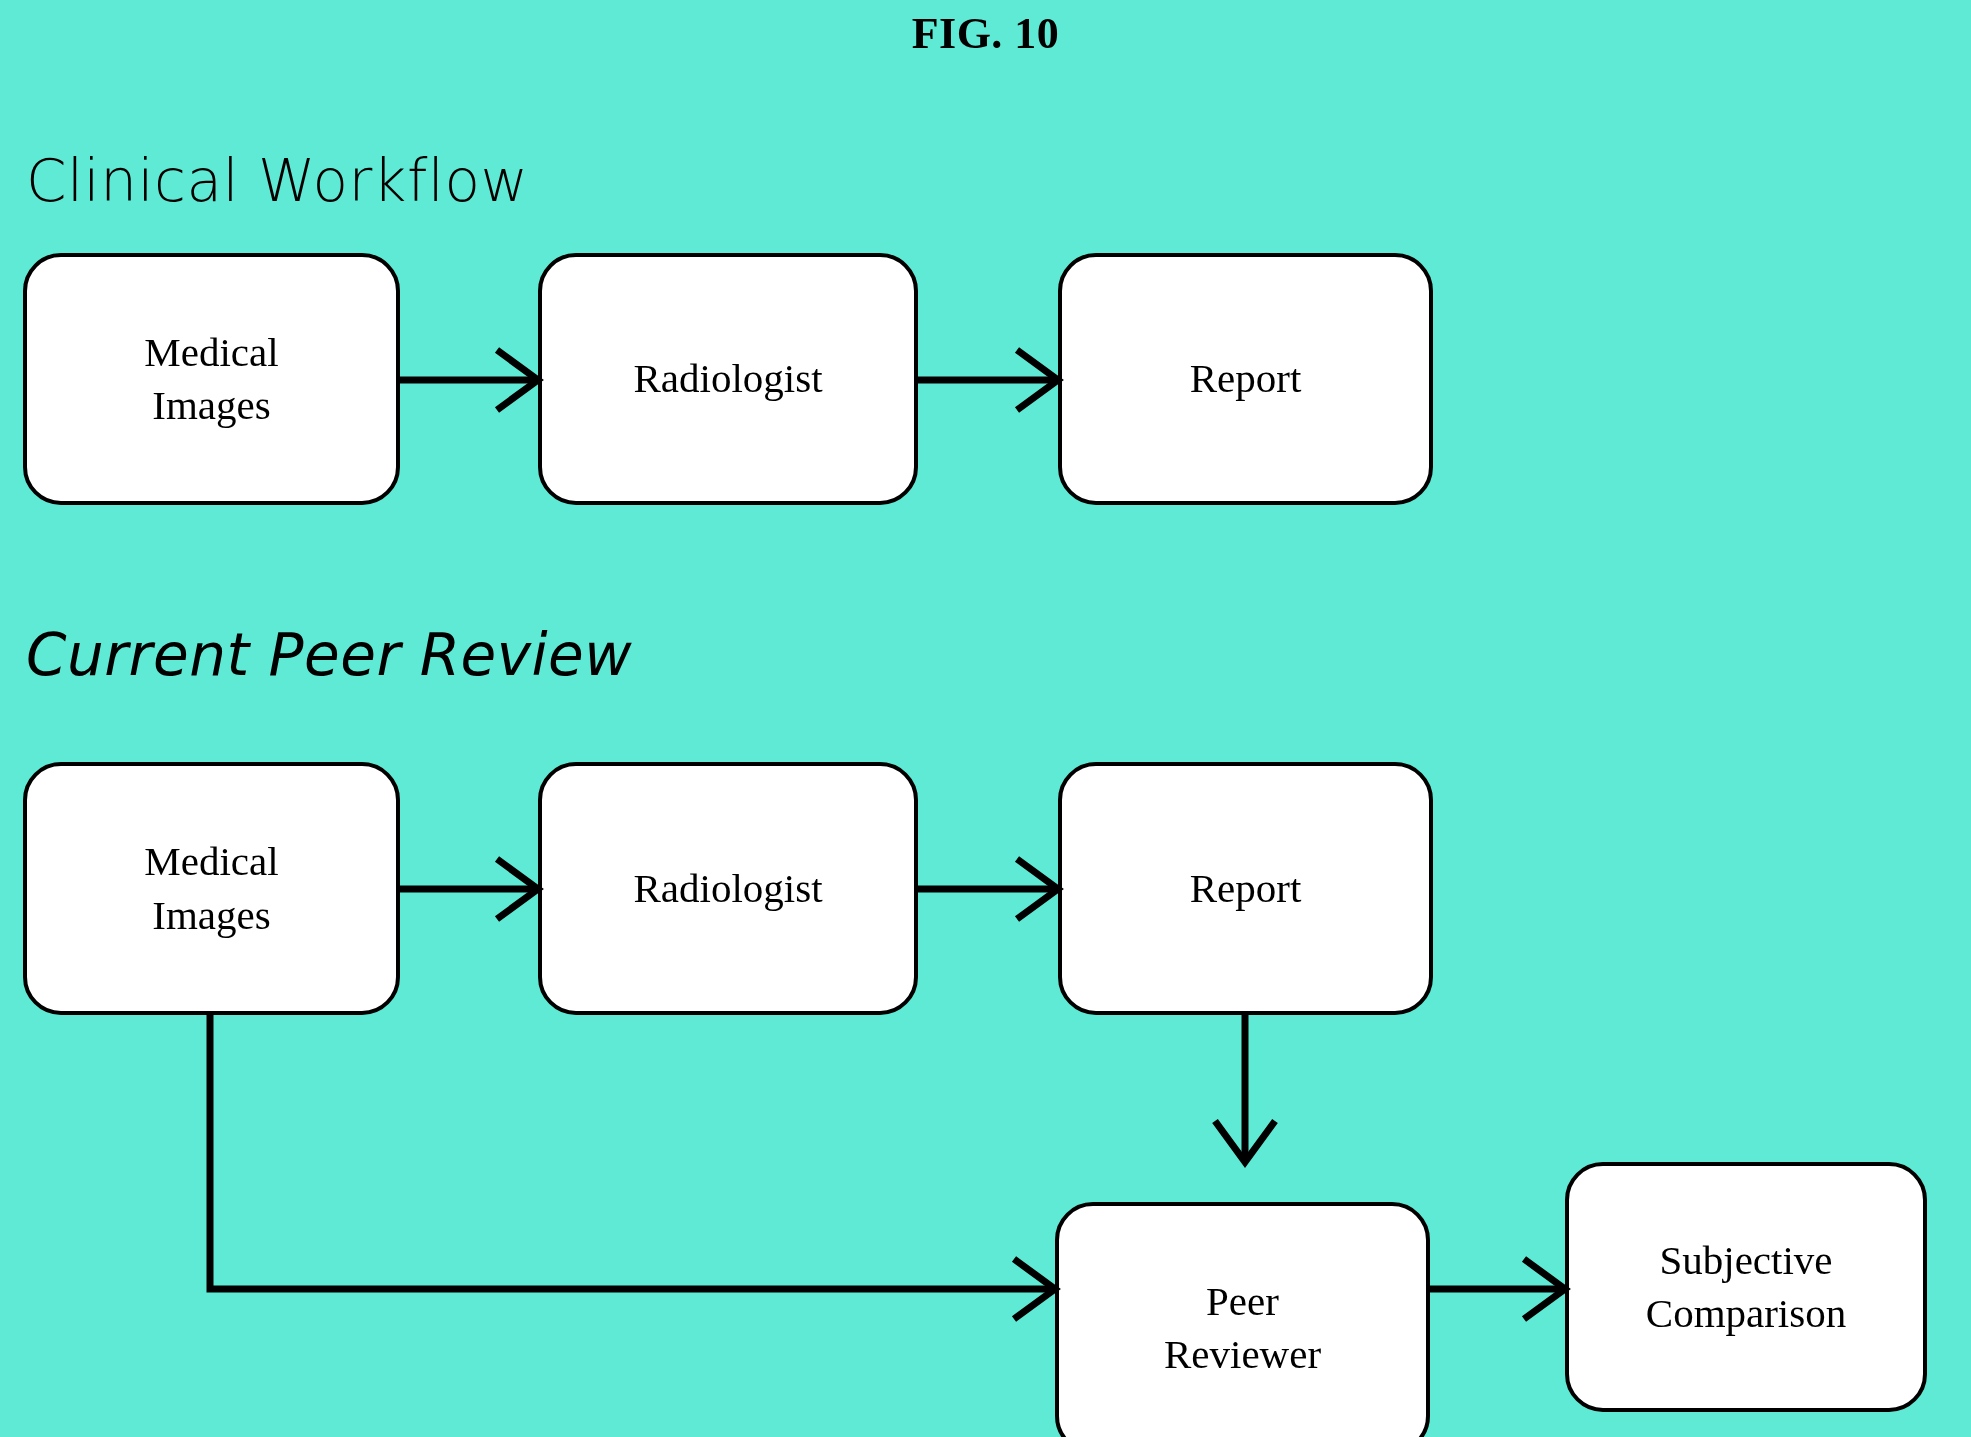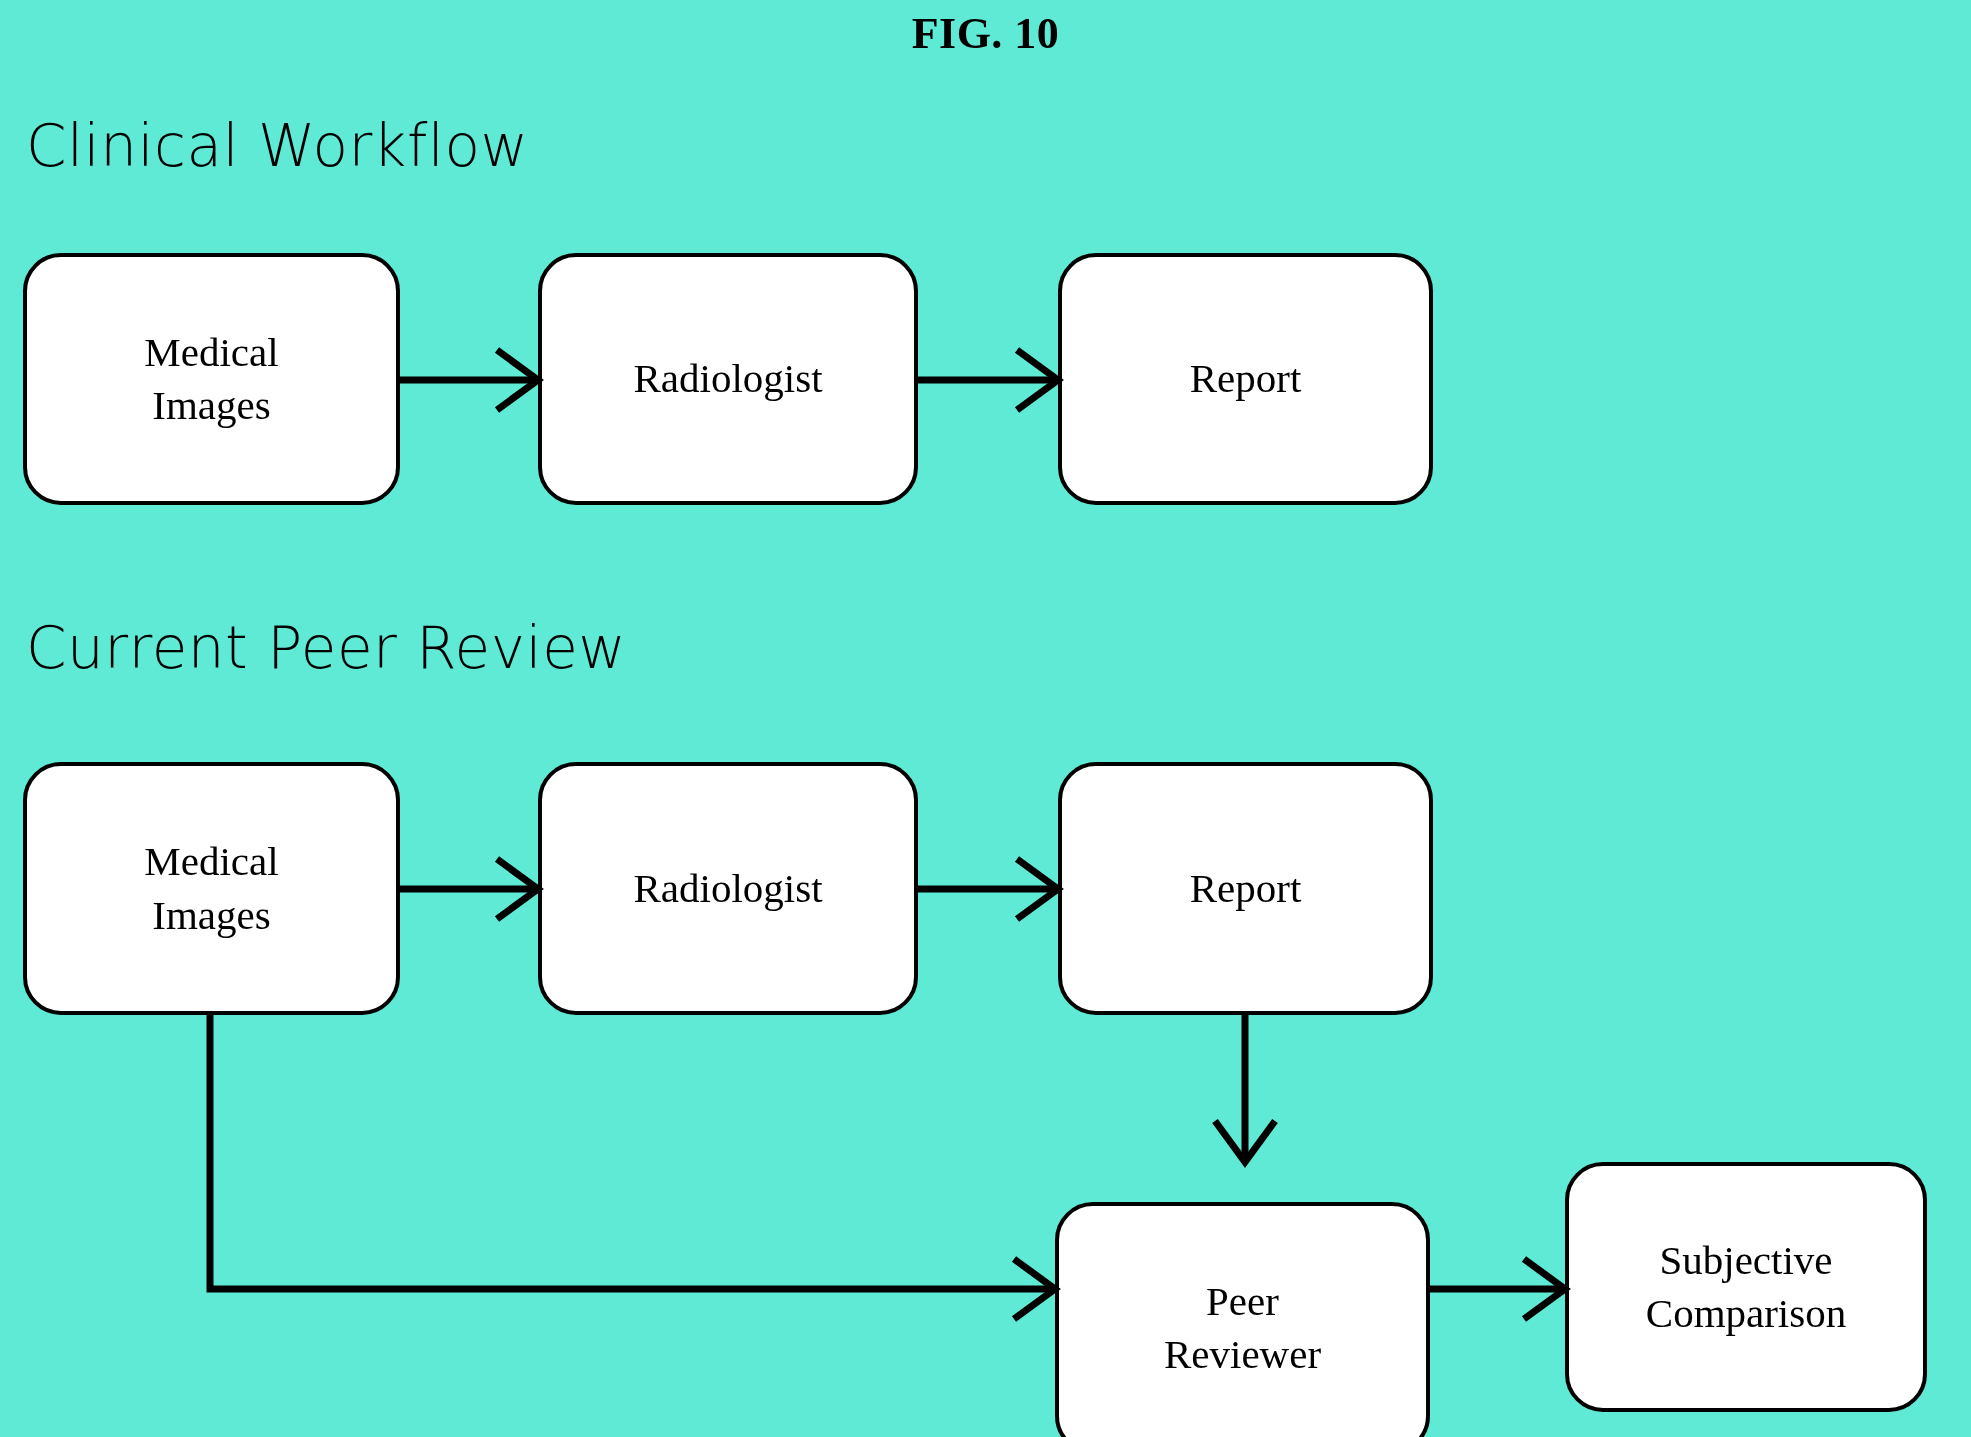--- a/index.html
+++ b/index.html
@@ -30,23 +30,24 @@
     letter-spacing: 0.5px;
   }
   .section-title {
     position: absolute;
     font-family: "DejaVu Sans", sans-serif;
     font-weight: 300;
     font-size: 58px;
     letter-spacing: 0.5px;
     white-space: nowrap;
     color: #000000;
+    margin-top: 35px;
   }
   #section-title-clinical { left: 26px; top: 112px; }
-  #section-title-peer     { left: 26px; top: 614px; }
+  #section-title-peer     { left: 26px; top: 586px; font-style: italic; }
 
   .node-box {
     position: absolute;
     box-sizing: border-box;
     border: 4px solid #000000;
     border-radius: 38px;
     background: #ffffff;
     display: flex;
     align-items: center;
     justify-content: center;

